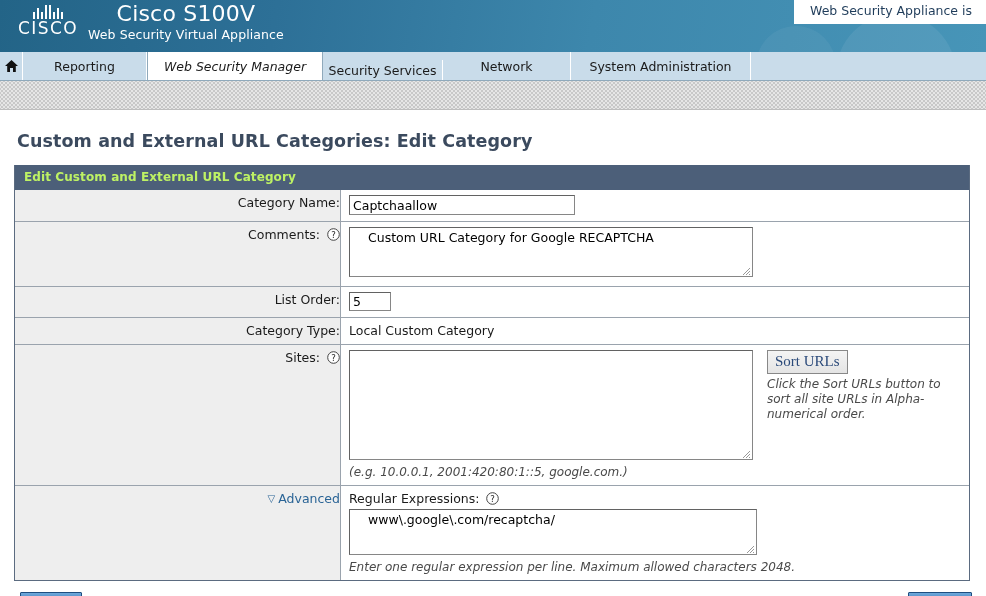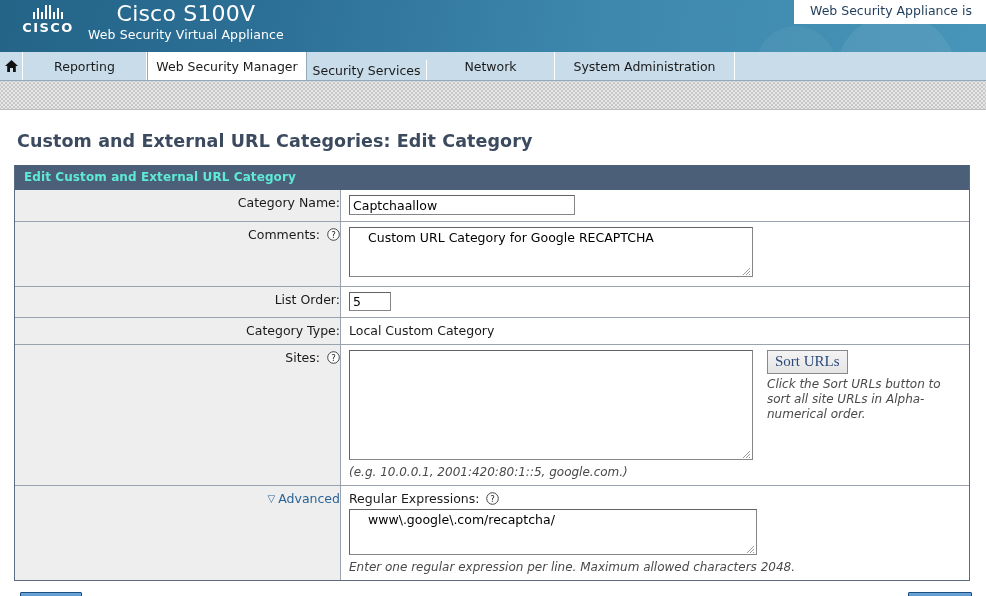--- a/index.html
+++ b/index.html
@@ -65,22 +65,22 @@
   .cisco-bars i:nth-child(1) { height: 7px; }
   .cisco-bars i:nth-child(2) { height: 11px; }
   .cisco-bars i:nth-child(3) { height: 7px; }
   .cisco-bars i:nth-child(4) { height: 14px; }
   .cisco-bars i:nth-child(5) { height: 14px; }
   .cisco-bars i:nth-child(6) { height: 7px; }
   .cisco-bars i:nth-child(7) { height: 11px; }
   .cisco-bars i:nth-child(8) { height: 7px; }
   .cisco-word {
     font-family: "DejaVu Sans", "Liberation Sans", sans-serif;
-    font-size: 13px;
-    font-weight: bold;
+    font-size: 17px;
+    font-weight: normal;
     letter-spacing: 1.4px;
     line-height: 16px;
     margin-top: 1px;
   }
   .product-block {
     position: absolute;
     left: 88px;
     top: 1px;
     color: #ffffff;
   }
@@ -137,21 +137,21 @@
     padding: 0 14px;
     font-size: 12.5px;
     color: #1a1a1a;
     background: #c9dcea;
     border-right: 1px solid #ffffff;
     box-sizing: border-box;
     cursor: pointer;
     white-space: nowrap;
   }
   .tab.w1 { width: 124px; }
-  .tab.w2 { width: 160px; }
+  .tab.w2 { width: 176px; font-style: italic; }
   .tab.w3 { width: 120px; margin-top: 8px; }
   .tab.w4 { width: 128px; }
   .tab.w5 { width: 180px; }
   .tab.active {
     background: #ffffff;
     border-right: 1px solid #8fa9bb;
     border-left: 1px solid #8fa9bb;
   }
   .tab-filler {
     flex: 1;
@@ -185,21 +185,21 @@
   
   .panel {
     border: 1px solid #5b6b80;
     border-top: none;
     width: 956px;
     box-sizing: border-box;
     background: #ffffff;
   }
   .panel-header {
     background: #4c5f79;
-    color: #5eead4;
+    color: #bef264;
     font-size: 12px;
     font-weight: bold;
     padding: 5px 9px 6px 9px;
     letter-spacing: 0.1px;
   }
   .frow {
     display: flex;
     border-bottom: 1px solid #9aa3ad;
     min-height: 24px;
   }

